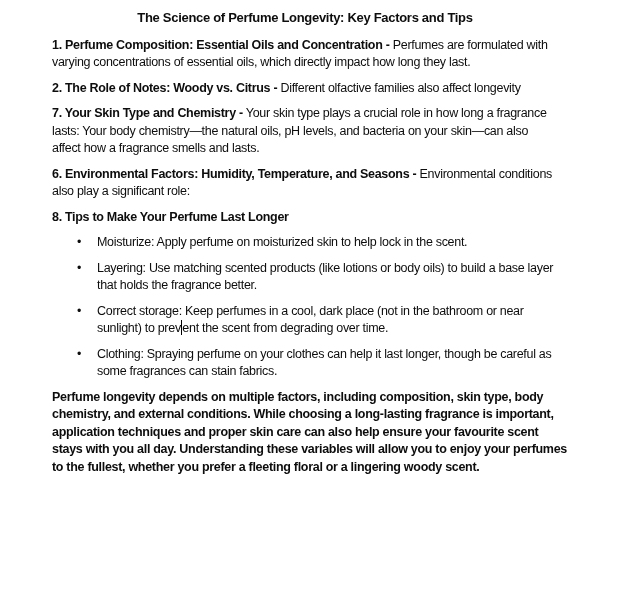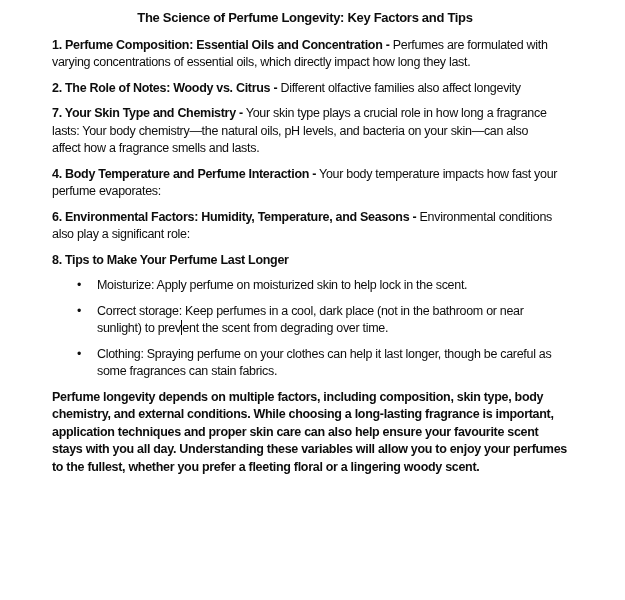--- a/index.html
+++ b/index.html
@@ -64,31 +64,31 @@
 
   <p class="para"><b class="lead">1. Perfume Composition: Essential Oils and Concentration -</b><span> Perfumes are formulated with
 varying concentrations of essential oils, which directly impact how long they last.</span></p>
 
   <p class="para"><b class="lead">2. The Role of Notes: Woody vs. Citrus -</b><span> Different olfactive families also affect longevity</span></p>
 
   <p class="para"><b class="lead">7. Your Skin Type and Chemistry -</b><span> Your skin type plays a crucial role in how long a fragrance
 lasts: Your body chemistry—the natural oils, pH levels, and bacteria on your skin—can also
 affect how a fragrance smells and lasts.</span></p>
 
-  <p class="para"><b class="lead">4. Body Temperature and Perfume Interaction -</b><span> Your body temperature impacts how fast your
-perfume evaporates:</span></p>
 
 
   <p class="para"><b class="lead">6. Environmental Factors: Humidity, Temperature, and Seasons -</b><span> Environmental conditions
 also play a significant role:</span></p>
 
   <p class="para bold">8. Tips to Make Your Perfume Last Longer</p>
 
   <ul class="tips-list">
     <li><span>Moisturize: Apply perfume on moisturized skin to help lock in the scent.</span></li>
+    <li><span>Layering: Use matching scented products (like lotions or body oils) to build a base layer
+that holds the fragrance better.</span></li>
     <li><span>Correct storage: Keep perfumes in a cool, dark place (not in the bathroom or near
 sunlight) to prev</span><span class="caret"></span><span>ent the scent from degrading over time.</span></li>
     <li><span>Clothing: Spraying perfume on your clothes can help it last longer, though be careful as
 some fragrances can stain fabrics.</span></li>
   </ul>
 
   <p class="para bold">Perfume longevity depends on multiple factors, including composition, skin type, body
 chemistry, and external conditions. While choosing a long-lasting fragrance is important,
 application techniques and proper skin care can also help ensure your favourite scent
 stays with you all day. Understanding these variables will allow you to enjoy your perfumes

